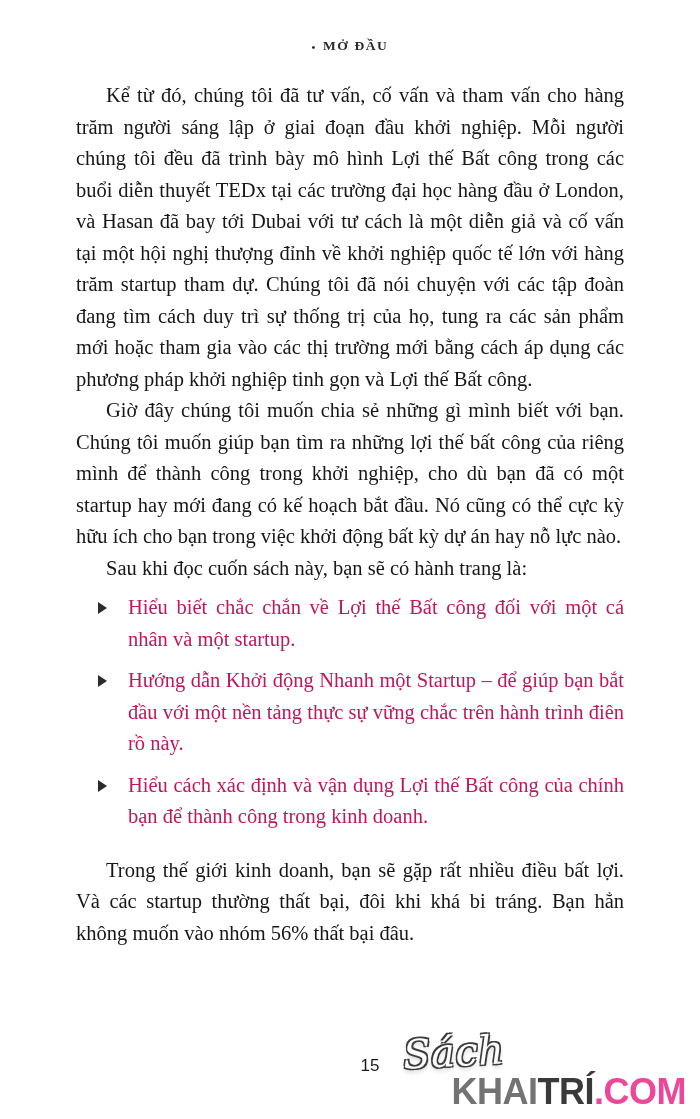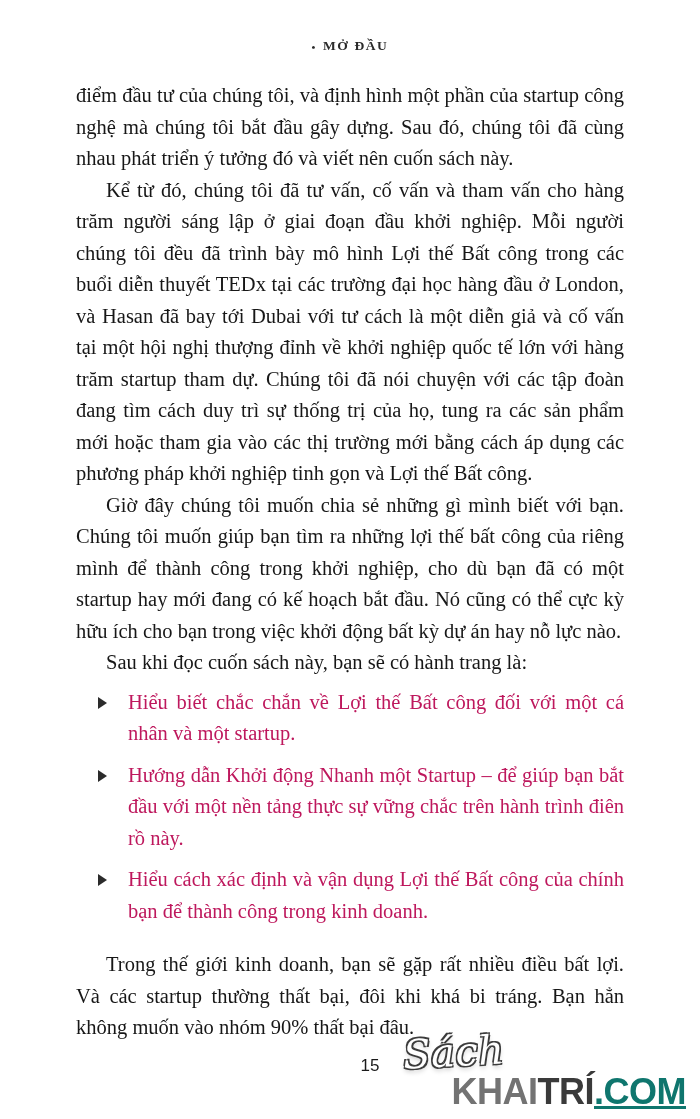--- a/index.html
+++ b/index.html
@@ -123,54 +123,53 @@
     right: 6px;
     bottom: 2px;
     font-family: "Liberation Sans", sans-serif;
     font-weight: bold;
     font-size: 36px;
     letter-spacing: -0.5px;
     white-space: nowrap;
   }
   .wm-main .k { color: #737373; }
   .wm-main .rest { color: #3a3a3a; margin-top: 8px; }
-  .wm-main .dot { color: #0f766e; text-decoration: underline; }
+  .wm-main .dot { color: #ec4899; }
 </style>
 </head>
 <body>
 
 <div class="page">
 
   <div class="running-head">
     <span class="bullet">•</span><span>MỞ ĐẦU</span>
   </div>
 
   <div class="content">
 
-    <p class="para">điểm đầu tư của chúng tôi, và định hình một phần của startup công nghệ mà chúng tôi bắt đầu gây dựng. Sau đó, chúng tôi đã cùng nhau phát triển ý tưởng đó và viết nên cuốn sách này.</p>
     <p class="para indent">Kể từ đó, chúng tôi đã tư vấn, cố vấn và tham vấn cho hàng trăm người sáng lập ở giai đoạn đầu khởi nghiệp. Mỗi người chúng tôi đều đã trình bày mô hình Lợi thế Bất công trong các buổi diễn thuyết TEDx tại các trường đại học hàng đầu ở London, và Hasan đã bay tới Dubai với tư cách là một diễn giả và cố vấn tại một hội nghị thượng đỉnh về khởi nghiệp quốc tế lớn với hàng trăm startup tham dự. Chúng tôi đã nói chuyện với các tập đoàn đang tìm cách duy trì sự thống trị của họ, tung ra các sản phẩm mới hoặc tham gia vào các thị trường mới bằng cách áp dụng các phương pháp khởi nghiệp tinh gọn và Lợi thế Bất công.</p>
     <p class="para indent">Giờ đây chúng tôi muốn chia sẻ những gì mình biết với bạn. Chúng tôi muốn giúp bạn tìm ra những lợi thế bất công của riêng mình để thành công trong khởi nghiệp, cho dù bạn đã có một startup hay mới đang có kế hoạch bắt đầu. Nó cũng có thể cực kỳ hữu ích cho bạn trong việc khởi động bất kỳ dự án hay nỗ lực nào.</p>
     <p class="para indent">Sau khi đọc cuốn sách này, bạn sẽ có hành trang là:</p>
 
     <ul class="bullets">
       <li>
         <span class="tri"></span>
         <span>Hiểu biết chắc chắn về Lợi thế Bất công đối với một cá nhân và một startup.</span>
       </li>
       <li>
         <span class="tri"></span>
         <span>Hướng dẫn Khởi động Nhanh một Startup – để giúp bạn bắt đầu với một nền tảng thực sự vững chắc trên hành trình điên rồ này.</span>
       </li>
       <li>
         <span class="tri"></span>
         <span>Hiểu cách xác định và vận dụng Lợi thế Bất công của chính bạn để thành công trong kinh doanh.</span>
       </li>
     </ul>
 
-    <p class="para indent gap" style="margin-top:22px;">Trong thế giới kinh doanh, bạn sẽ gặp rất nhiều điều bất lợi. Và các startup thường thất bại, đôi khi khá bi tráng. Bạn hẳn không muốn vào nhóm 90% thất bại đâu.</p>
+    <p class="para indent gap" style="margin-top:22px;">Trong thế giới kinh doanh, bạn sẽ gặp rất nhiều điều bất lợi. Và các startup thường thất bại, đôi khi khá bi tráng. Bạn hẳn không muốn vào nhóm 56% thất bại đâu.</p>
   </div>
 
   <div class="page-number">15</div>
 
   <div class="watermark">
     <div class="wm-script">Sách</div>
     <div class="wm-main"><span class="k">KHAI</span><span class="rest">TRÍ</span><span class="dot">.COM</span></div>
   </div>
 
 </div>

